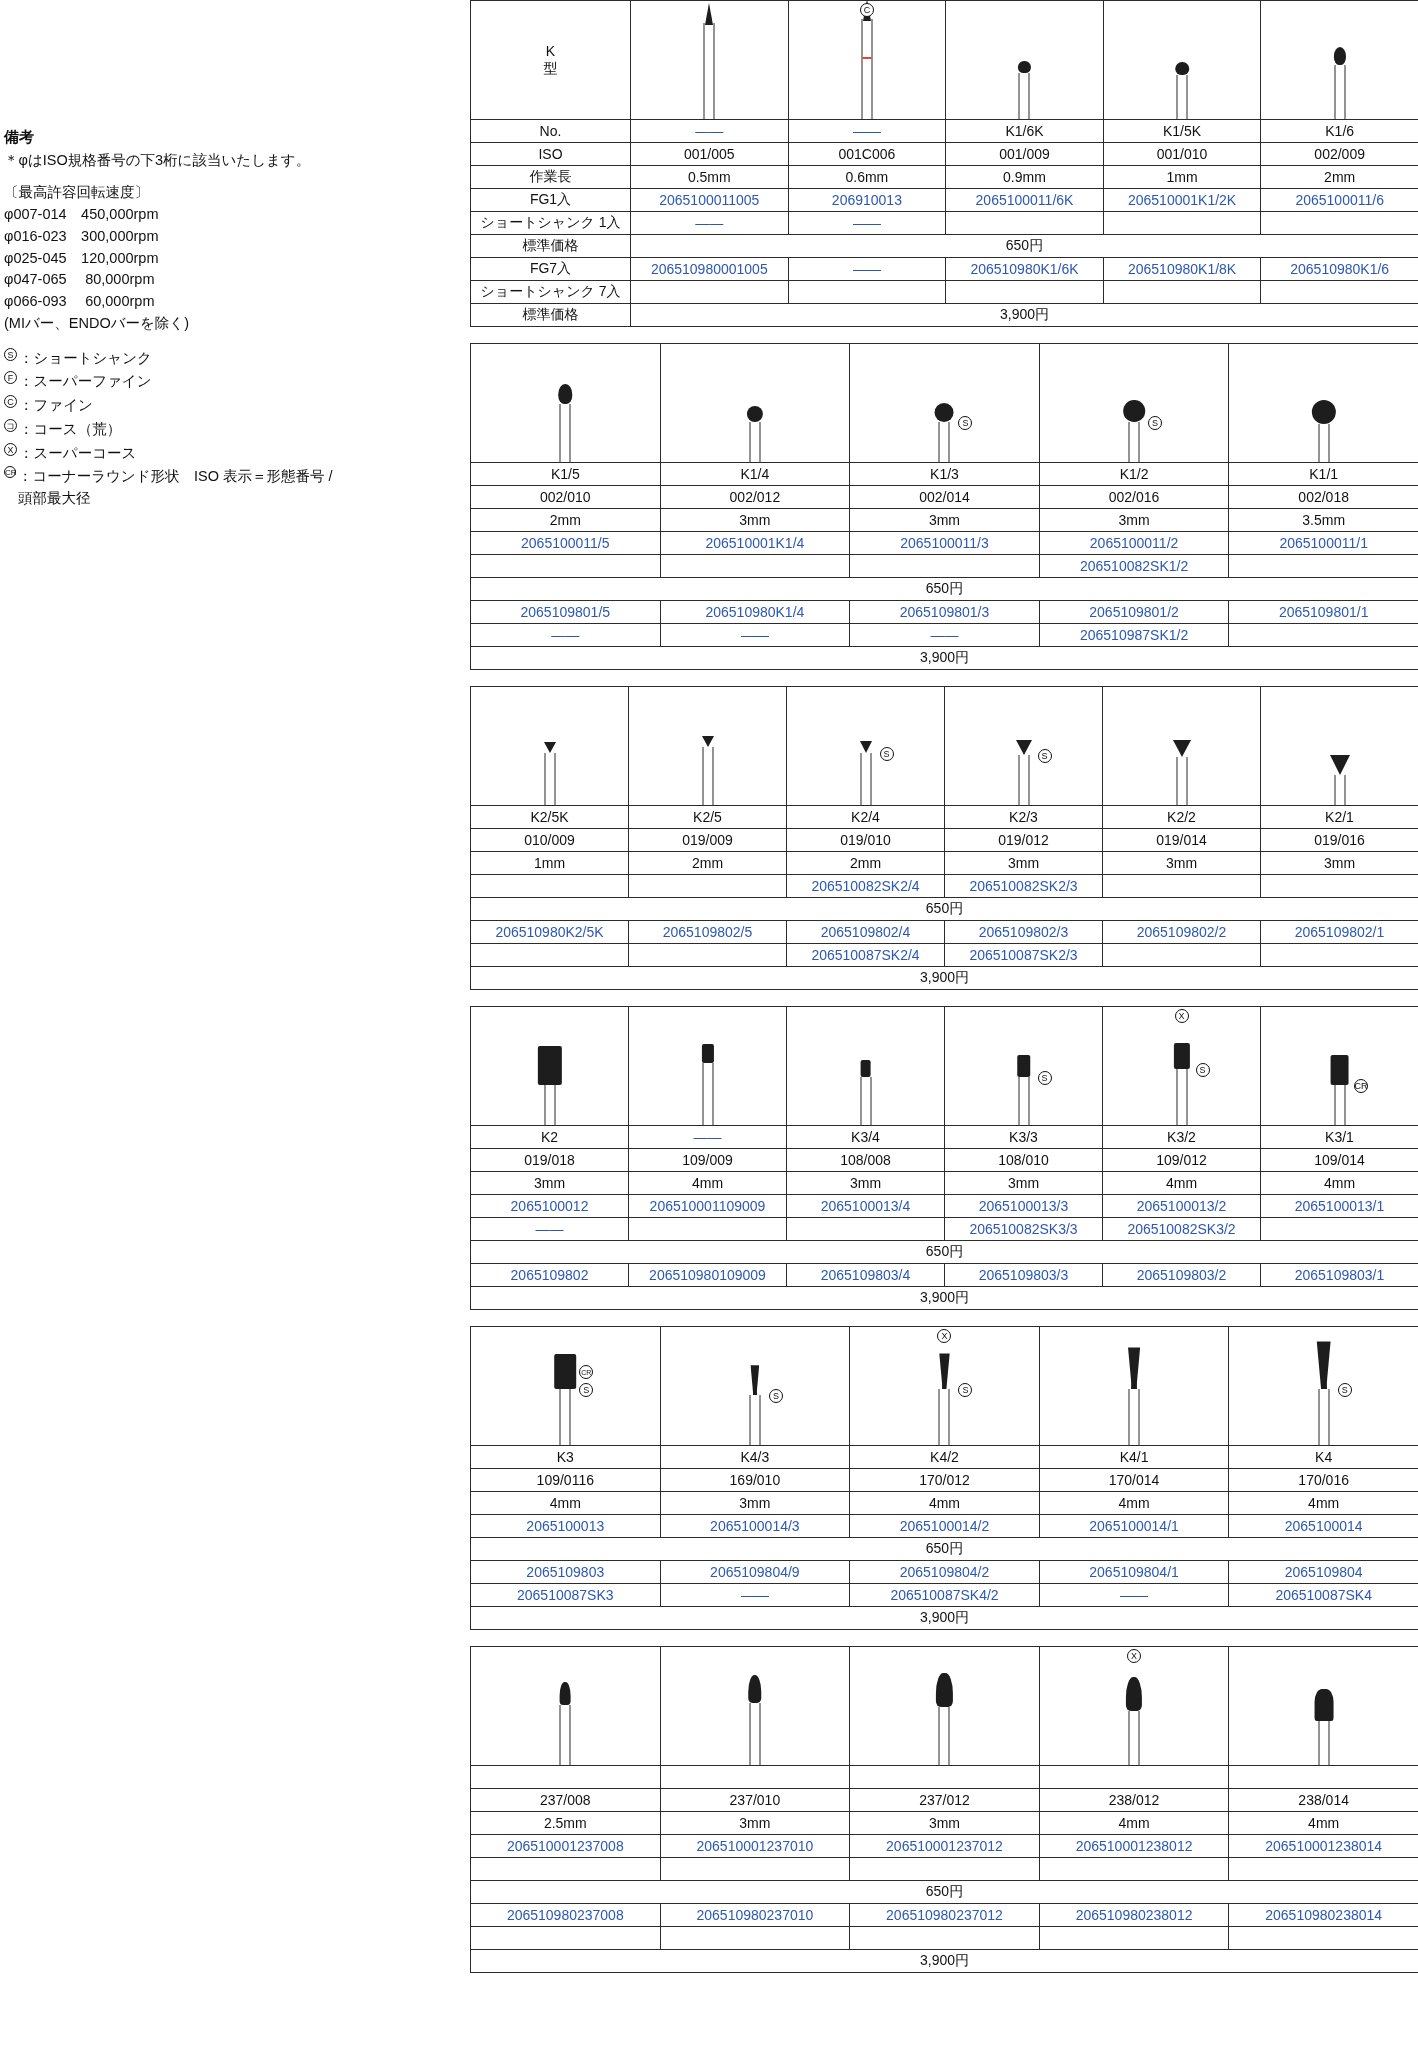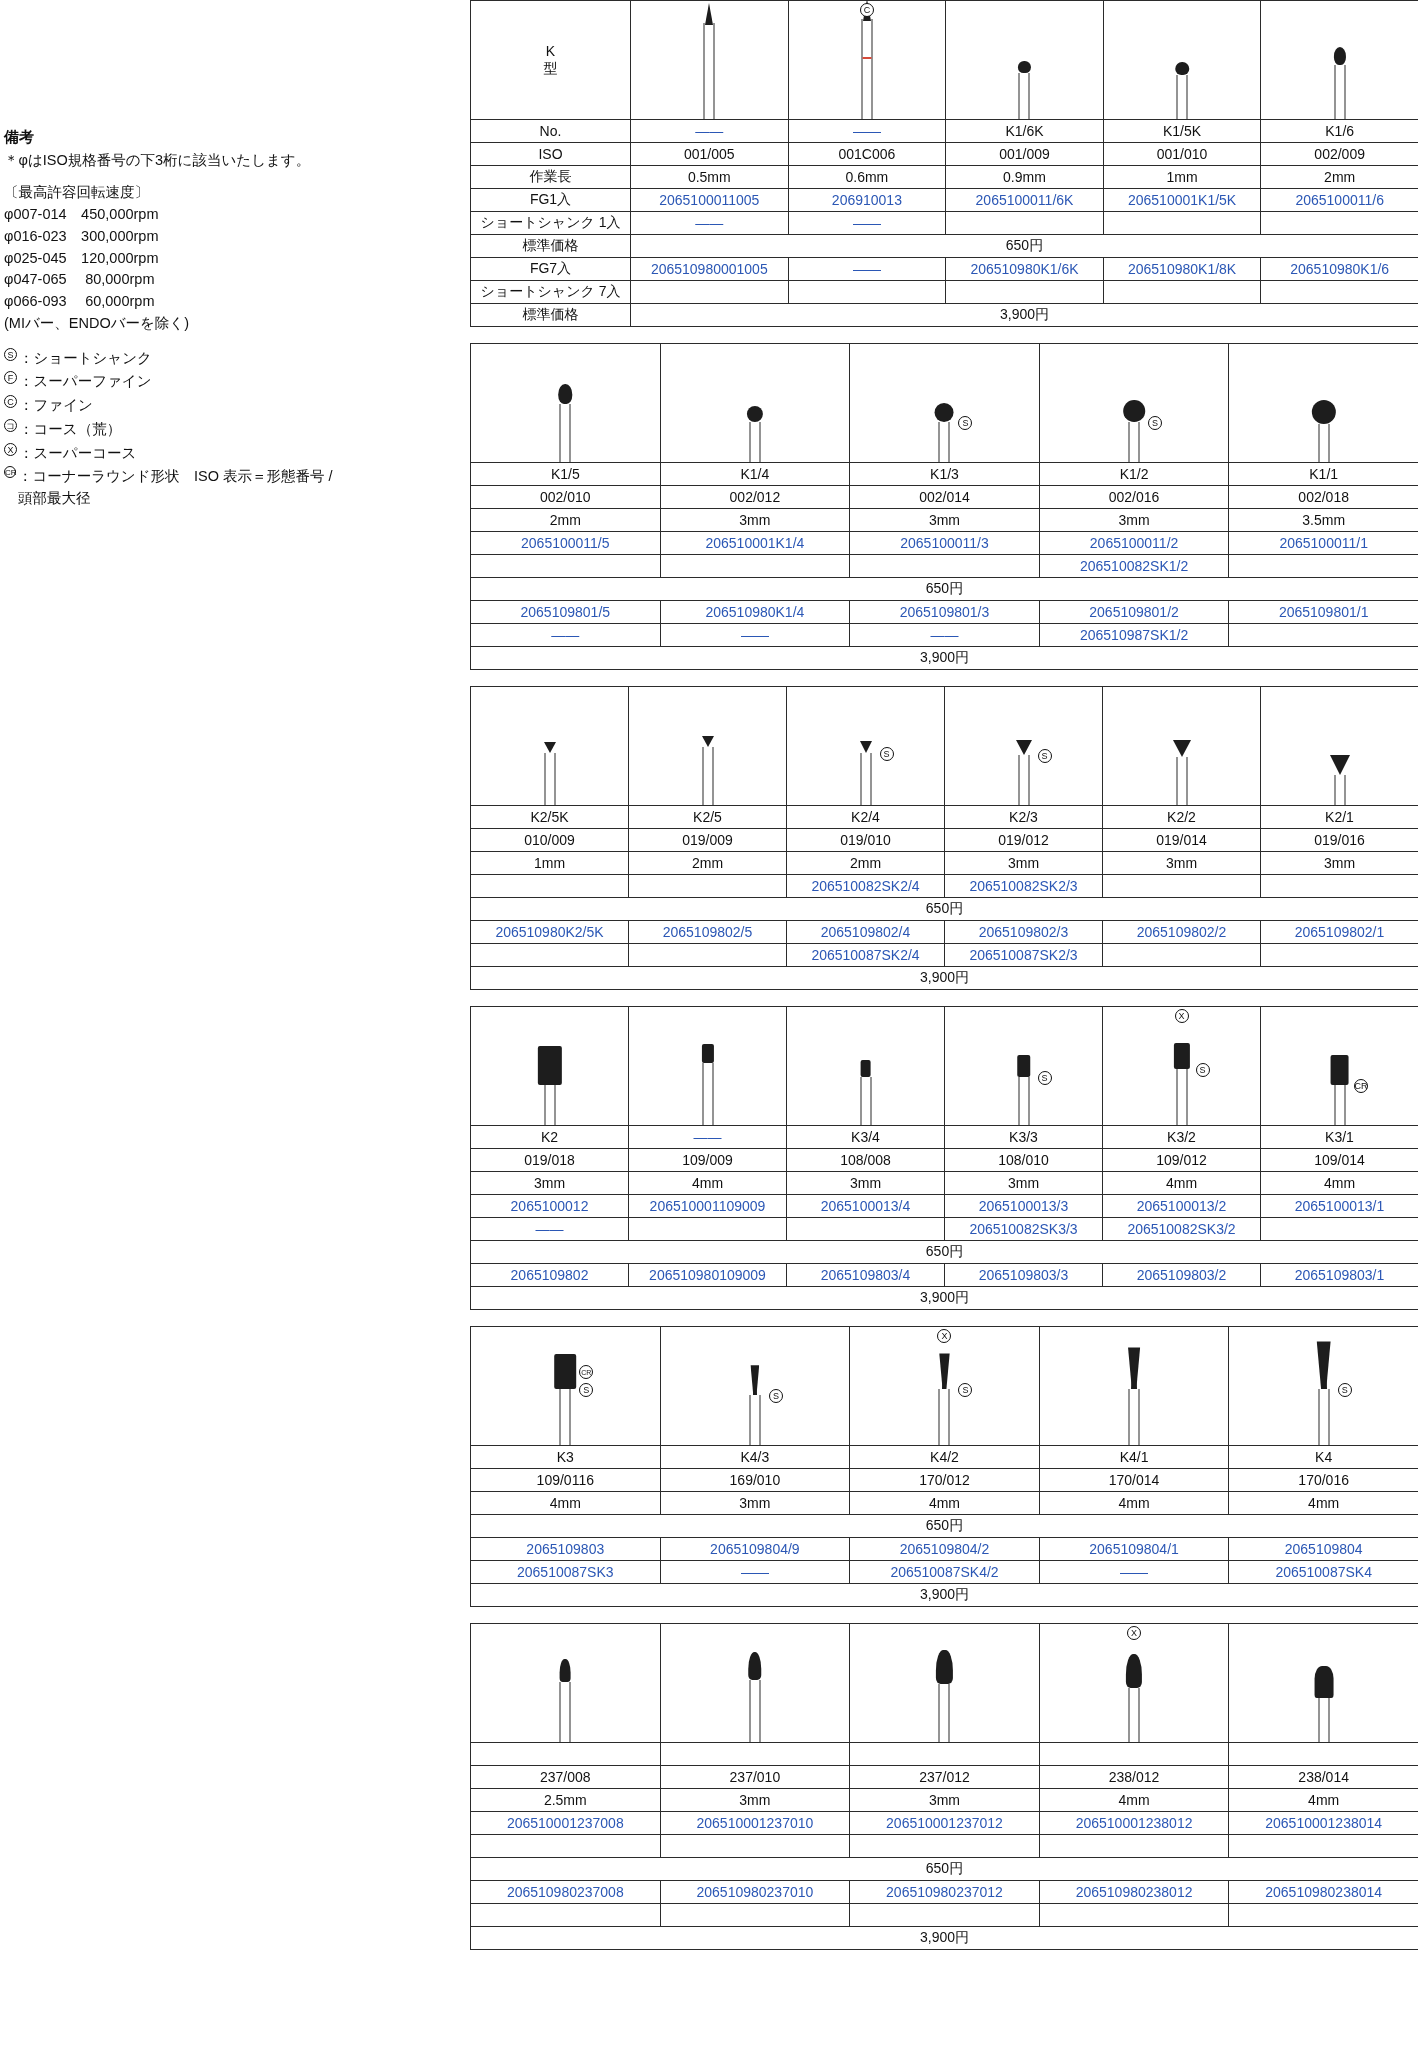--- a/index.html
+++ b/index.html
@@ -197,21 +197,21 @@
           <td class="">0.6mm</td>
           <td class="">0.9mm</td>
           <td class="">1mm</td>
           <td class="">2mm</td>
         </tr>
         <tr>
           <td class="rowlab">FG1入</td>
           <td class="code">2065100011005</td>
           <td class="code">206910013</td>
           <td class="code">2065100011/6K</td>
-          <td class="code">206510001K1/5K</td>
+          <td class="code">206510001K1/2K</td>
           <td class="code">2065100011/6</td>
         </tr>
         <tr>
           <td class="rowlab">ショートシャンク 1入</td>
           <td class="code dash">——</td>
           <td class="code dash">——</td>
           <td class="code"></td>
           <td class="code"></td>
           <td class="code"></td>
         </tr>
@@ -621,20 +621,27 @@
           <td class="">170/016</td>
         </tr>
         <tr>
           <td class="">4mm</td>
           <td class="">3mm</td>
           <td class="">4mm</td>
           <td class="">4mm</td>
           <td class="">4mm</td>
         </tr>
         <tr>
+          <td class="code">2065100013</td>
+          <td class="code">2065100014/3</td>
+          <td class="code">2065100014/2</td>
+          <td class="code">2065100014/1</td>
+          <td class="code">2065100014</td>
+        </tr>
+        <tr>
           <td class="price" colspan="5">650円</td>
         </tr>
         <tr>
           <td class="code">2065109803</td>
           <td class="code">2065109804/9</td>
           <td class="code">2065109804/2</td>
           <td class="code">2065109804/1</td>
           <td class="code">2065109804</td>
         </tr>
         <tr>

